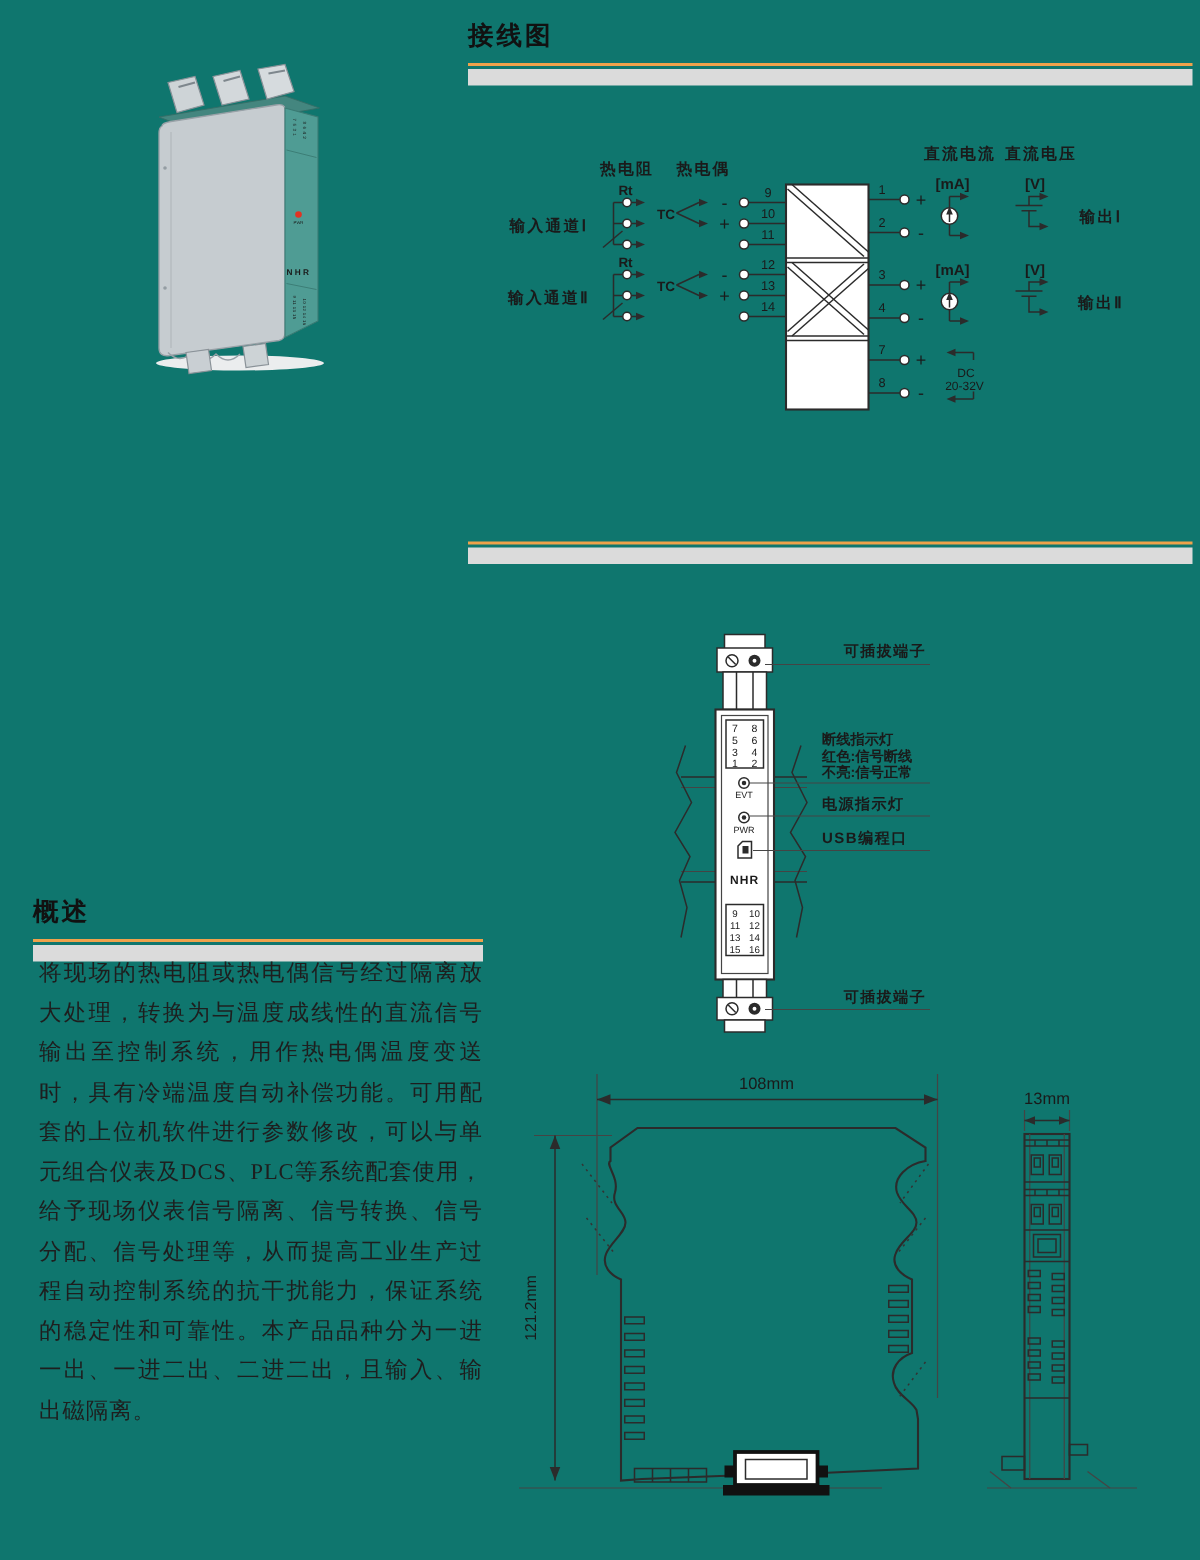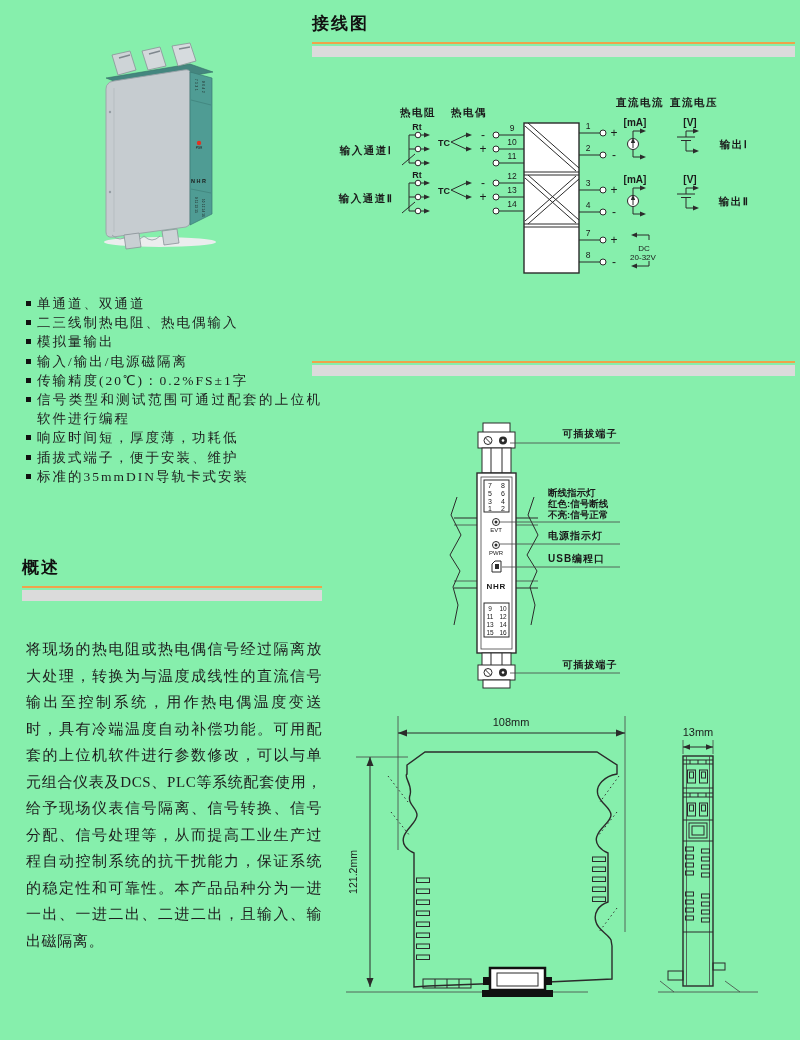--- a/index.html
+++ b/index.html
@@ -1,18 +1,18 @@
 <!DOCTYPE html>
 <html><head>
 <meta charset="utf-8">
 <style>
   * { margin:0; padding:0; box-sizing:border-box; }
   html,body { background:#fff; }
   body { width:800px; height:1040px; font-family:"Liberation Serif", serif; color:#1a1a1a; }
-  .page { position:relative; width:800px; height:1040px; background:#86efac; overflow:hidden; }
+  .page { position:relative; width:800px; height:1040px; background:#0f766e; overflow:hidden; }
   .abs { position:absolute; }
 
   
   .sec-title { font-size:17px; font-weight:bold; letter-spacing:2px; color:#111; }
   .sec-rule { height:2px; background:#EFA24B; margin-top:7px; }
   .sec-bar { height:11px; background:#DBDBDB; margin-top:2px; }
 
   
   .features { list-style:none; }
   .features li { position:relative; padding-left:11px; font-size:13.5px; line-height:19.2px; letter-spacing:2px; color:#1e1e1e; text-align:justify; }
@@ -267,31 +267,20 @@
         <polygon class="fdk" points="301,150 307,147.5 307,152.5"></polygon>
       <line class="st" x1="319" y1="150" x2="319" y2="155"></line>
       <text x="314" y="166" font-size="8" text-anchor="middle">DC</text>
       <text x="313" y="175" font-size="8" text-anchor="middle">20-32V</text>
       <line class="st" x1="306" y1="181" x2="319" y2="181"></line>
         <polygon class="fdk" points="301,181 307,178.5 307,183.5"></polygon>
       <line class="st" x1="319" y1="181" x2="319" y2="176"></line>
     </g>
   </svg>
 
-  <ul class="features abs" style="left:26px; top:294px; width:296px;">
-    <li>单通道、双通道</li>
-    <li>二三线制热电阻、热电偶输入</li>
-    <li>模拟量输出</li>
-    <li>输入/输出/电源磁隔离</li>
-    <li>传输精度(20℃)：0.2%FS±1字</li>
-    <li>信号类型和测试范围可通过配套的上位机软件进行编程</li>
-    <li>响应时间短，厚度薄，功耗低</li>
-    <li>插拔式端子，便于安装、维护</li>
-    <li>标准的35mmDIN导轨卡式安装</li>
-  </ul>
 
   <div class="abs" style="left:312px; top:354px; width:483px;">
     <div class="sec-rule"></div>
     <div class="sec-bar"></div>
   </div>
 
   <svg class="abs" style="left:430px; top:415px;" width="370" height="285" viewBox="0 0 370 285">
 
     <g>
       <line class="st" x1="24" y1="103" x2="47" y2="103"></line>
@@ -383,21 +372,21 @@
       <line class="thin" x1="70" y1="129" x2="190" y2="129"></line>
 
       <text x="118" y="147" font-size="10" class="cnb" letter-spacing="1">USB编程口</text>
       <line class="thin" x1="72" y1="152" x2="190" y2="152"></line>
 
       <text x="160" y="253" font-size="10" class="cnb" text-anchor="middle" letter-spacing="1">可插拔端子</text>
       <line class="thin" x1="80" y1="258" x2="190" y2="258"></line>
     </g>
   </svg>
 
-  <div class="abs" style="left:22px; top:556px; width:300px;">
+  <div class="abs" style="left:22px; top:596px; width:300px;">
     <div class="sec-title">概述</div>
     <div class="sec-rule"></div>
     <div class="sec-bar"></div>
   </div>
 
   <div class="overview-text abs" style="left:26px; top:636px; width:296px;">将现场的热电阻或热电偶信号经过隔离放大处理，转换为与温度成线性的直流信号输出至控制系统，用作热电偶温度变送时，具有冷端温度自动补偿功能。可用配套的上位机软件进行参数修改，可以与单元组合仪表及DCS、PLC等系统配套使用，给予现场仪表信号隔离、信号转换、信号分配、信号处理等，从而提高工业生产过程自动控制系统的抗干扰能力，保证系统的稳定性和可靠性。本产品品种分为一进一出、一进二出、二进二出，且输入、输出磁隔离。</div>
 
   <svg class="abs" style="left:330px; top:700px;" width="470" height="335" viewBox="0 0 470 335">
 
     <g>

